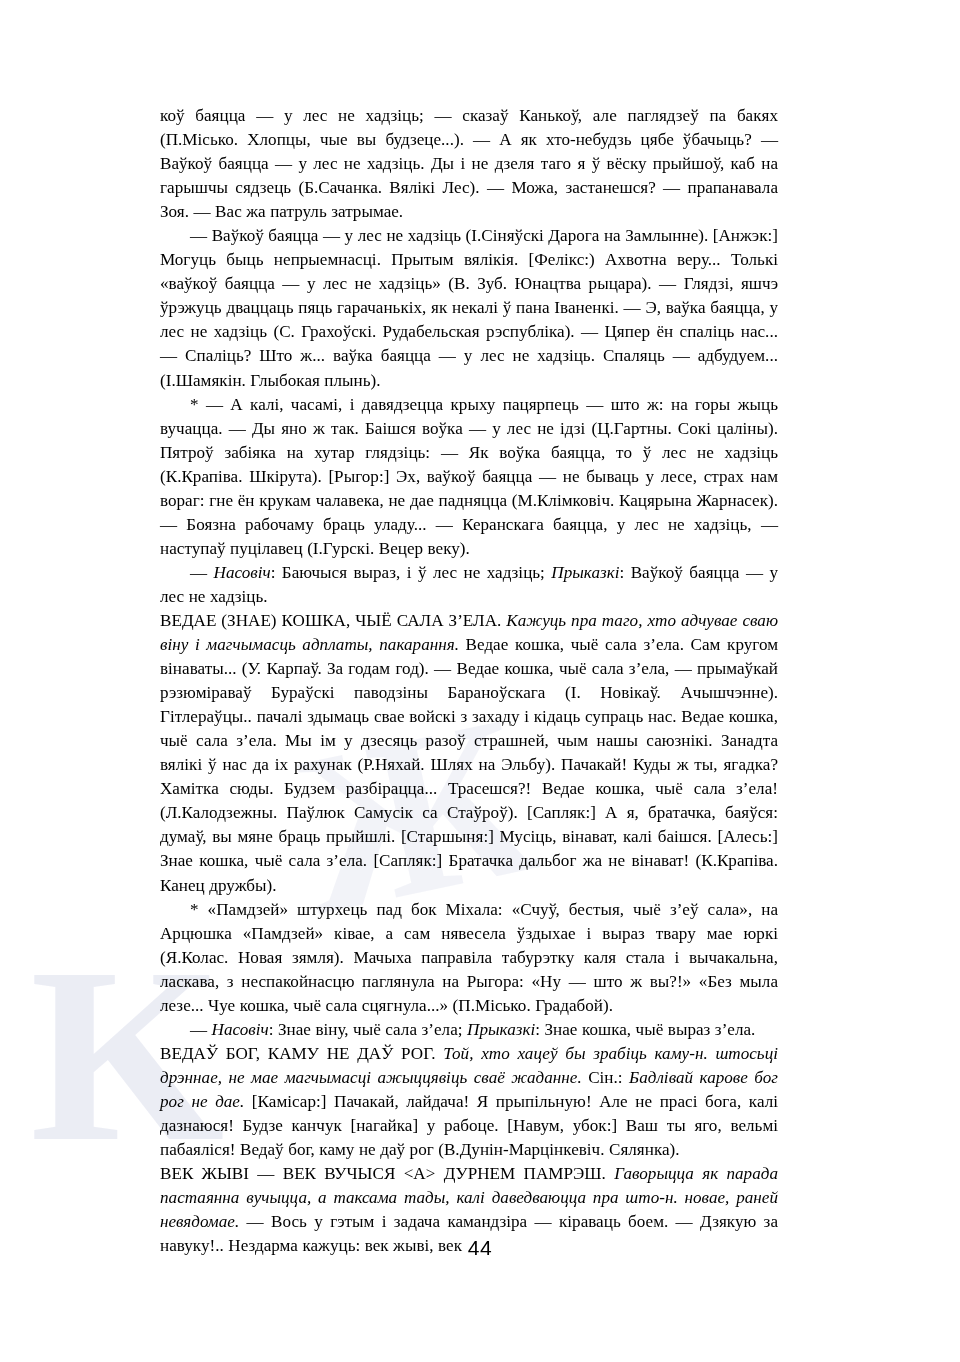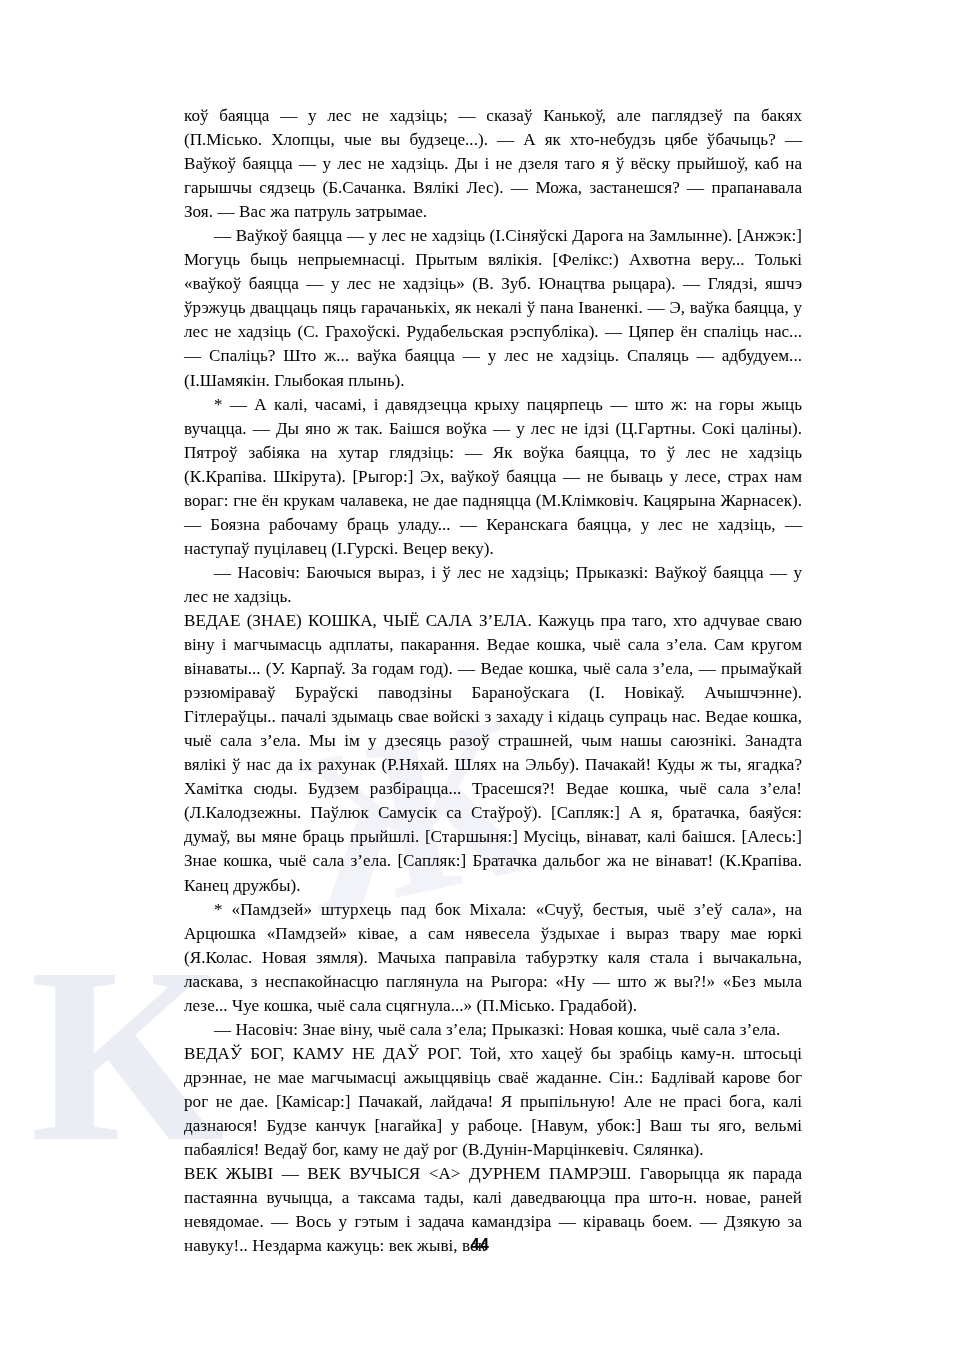--- a/index.html
+++ b/index.html
@@ -50,21 +50,21 @@
   }
 
   
   #page {
     position: absolute;
     inset: 0;
     z-index: 1;
   }
   #text-column {
     position: absolute;
-    left: 184px;
+    left: 160px;
     top: 104px;
     width: 618px;
   }
 
   p.para {
     margin: 0;
     text-align: justify;
     text-justify: inter-word;
     font-size: 17.1px;
     line-height: 24.05px;
@@ -79,32 +79,32 @@
   
   p.refline { text-indent: 30px; }
   
   p.entry {
     text-indent: 0;
     padding-left: 26px;
     margin-left: -26px;
   }
 
   .hw { font-variant: normal; }           
-  .em  { }
+  .em  { font-style: italic; }
 
   
   #folio {
     position: absolute;
     left: 0;
     right: 0;
     top: 1236px;
     text-align: center;
     font-family: "Liberation Sans", "DejaVu Sans", sans-serif;
-    font-size: 16px;
-    font-weight: 700;
+    font-size: 21px;
+    font-weight: 400;
     letter-spacing: 0.5px;
     z-index: 2;
   }
 </style>
 </head>
 <body>
 
 <div id="watermark-layer">
 
   <div class="wm-glyph wm-left">K</div>
@@ -112,18 +112,18 @@
 </div>
 
 <div id="page">
   <div id="text-column">
       <p class="para cont"><span class="rm">коў баяцца — у лес не хадзіць; — сказаў Канькоў, але паглядзеў па бакях (П.Місько. Хлопцы, чые вы будзеце...). — А як хто-небудзь цябе ўбачыць? — Ваўкоў баяцца — у лес не хадзіць. Ды і не дзеля таго я ў вёску прыйшоў, каб на гарышчы сядзець (Б.Сачанка. Вялікі Лес). — Можа, застанешся? — прапанавала Зоя. — Вас жа патруль затрымае.</span></p>
       <p class="para refline"><span class="rm">— Ваўкоў баяцца — у лес не хадзіць (І.Сіняўскі Дарога на Замлынне). [Анжэк:] Могуць быць непрыемнасці. Прытым вялікія. [Фелікс:) Ахвотна веру... Толькі «ваўкоў баяцца — у лес не хадзіць» (В. Зуб. Юнацтва рыцара). — Глядзі, яшчэ ўрэжуць дваццаць пяць гарачанькіх, як некалі ў пана Іваненкі. — Э, ваўка баяцца, у лес не хадзіць (С. Грахоўскі. Рудабельская рэспубліка). — Цяпер ён спаліць нас... — Спаліць? Што ж... ваўка баяцца — у лес не хадзіць. Спаляць — адбудуем... (І.Шамякін. Глыбокая плынь).</span></p>
       <p class="para starred"><span class="rm">*  — А калі, часамі, і давядзецца крыху пацярпець — што ж: на горы жыць вучацца. — Ды яно ж так. Баішся воўка — у лес не ідзі (Ц.Гартны. Сокі цаліны). Пятроў забіяка на хутар глядзіць: — Як воўка баяцца, то ў лес не хадзіць (К.Крапіва. Шкірута). [Рыгор:] Эх, ваўкоў баяцца — не бываць у лесе, страх нам вораг: гне ён крукам чалавека, не дае падняцца (М.Клімковіч. Кацярына Жарнасек). — Боязна рабочаму браць уладу... — Керанскага баяцца, у лес не хадзіць, — наступаў пуцілавец (І.Гурскі. Вецер веку).</span></p>
       <p class="para refline"><span class="rm">— </span><span class="em">Насовіч</span><span class="rm">: Баючыся выраз, і ў лес не хадзіць; </span><span class="em">Прыказкі</span><span class="rm">: Ваўкоў баяцца — у лес не хадзіць.</span></p>
       <p class="para entry"><span class="hw">ВЕДАЕ (ЗНАЕ) КОШКА, ЧЫЁ САЛА З’ЕЛА. </span><span class="em">Кажуць пра таго, хто адчувае сваю віну і магчымасць адплаты, пакарання.</span><span class="rm"> Ведае кошка, чыё сала з’ела. Сам кругом вінаваты... (У. Карпаў. За годам год). — Ведае кошка, чыё сала з’ела, — прымаўкай рэзюміраваў Бураўскі паводзіны Бараноўскага (І. Новікаў. Ачышчэнне). Гітлераўцы.. пачалі здымаць свае войскі з захаду і кідаць супраць нас. Ведае кошка, чыё сала з’ела. Мы ім у дзесяць разоў страшней, чым нашы саюзнікі. Занадта вялікі ў нас да іх рахунак (Р.Няхай. Шлях на Эльбу). Пачакай! Куды ж ты, ягадка? Хамітка сюды. Будзем разбірацца... Трасешся?! Ведае кошка, чыё сала з’ела! (Л.Калодзежны. Паўлюк Самусік са Стаўроў). [Сапляк:] А я, братачка, баяўся: думаў, вы мяне браць прыйшлі. [Старшыня:] Мусіць, вінават, калі баішся. [Алесь:] Знае кошка, чыё сала з’ела. [Сапляк:] Братачка дальбог жа не вінават! (К.Крапіва. Канец дружбы).</span></p>
       <p class="para starred"><span class="rm">* «Памдзей» штурхець пад бок Міхала: «Счуў, бестыя, чыё з’еў сала», на Арцюшка «Памдзей» ківае, а сам нявесела ўздыхае і выраз твару мае юркі (Я.Колас. Новая зямля). Мачыха паправіла табурэтку каля стала і вычакальна, ласкава, з неспакойнасцю паглянула на Рыгора: «Ну — што ж вы?!» «Без мыла лезе... Чуе кошка, чыё сала сцягнула...» (П.Місько. Градабой).</span></p>
-      <p class="para refline"><span class="rm">— </span><span class="em">Насовіч</span><span class="rm">: Знае віну, чыё сала з’ела; </span><span class="em">Прыказкі</span><span class="rm">: Новая кошка, чыё сала з’ела.</span></p>
+      <p class="para refline"><span class="rm">— </span><span class="em">Насовіч</span><span class="rm">: Знае віну, чыё сала з’ела; </span><span class="em">Прыказкі</span><span class="rm">: Знае кошка, чыё выраз з’ела.</span></p>
       <p class="para entry"><span class="hw">ВЕДАЎ БОГ, КАМУ НЕ ДАЎ РОГ. </span><span class="em">Той, хто хацеў бы зрабіць каму-н. штосьці дрэннае, не мае магчымасці ажыццявіць сваё жаданне.</span><span class="rm"> Сін.: </span><span class="em">Бадлівай карове бог рог не дае.</span><span class="rm"> [Камісар:] Пачакай, лайдача! Я прыпільную! Але не прасі бога, калі дазнаюся! Будзе канчук [нагайка] у рабоце. [Навум, убок:] Ваш ты яго, вельмі пабаяліся! Ведаў бог, каму не даў рог (В.Дунін-Марцінкевіч. Сялянка).</span></p>
       <p class="para entry"><span class="hw">ВЕК ЖЫВІ — ВЕК ВУЧЫСЯ &lt;А&gt; ДУРНЕМ ПАМРЭШ. </span><span class="em">Гаворыцца як парада пастаянна вучыцца, а таксама тады, калі даведваюцца пра што-н. новае, раней невядомае.</span><span class="rm"> — Вось у гэтым і задача камандзіра — кіраваць боем. — Дзякую за навуку!.. Нездарма кажуць: век жыві, век</span></p>
     </div>
   <div id="folio">44</div>
 </div>
 
 </body></html>

